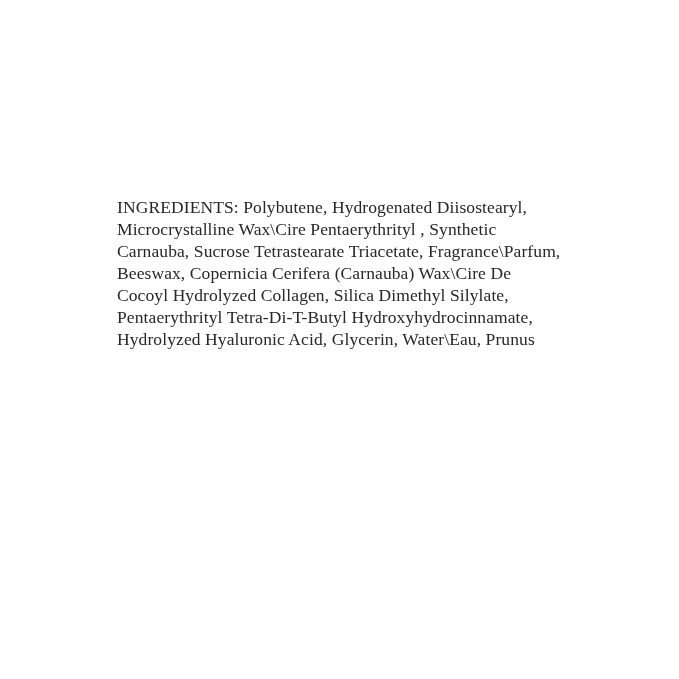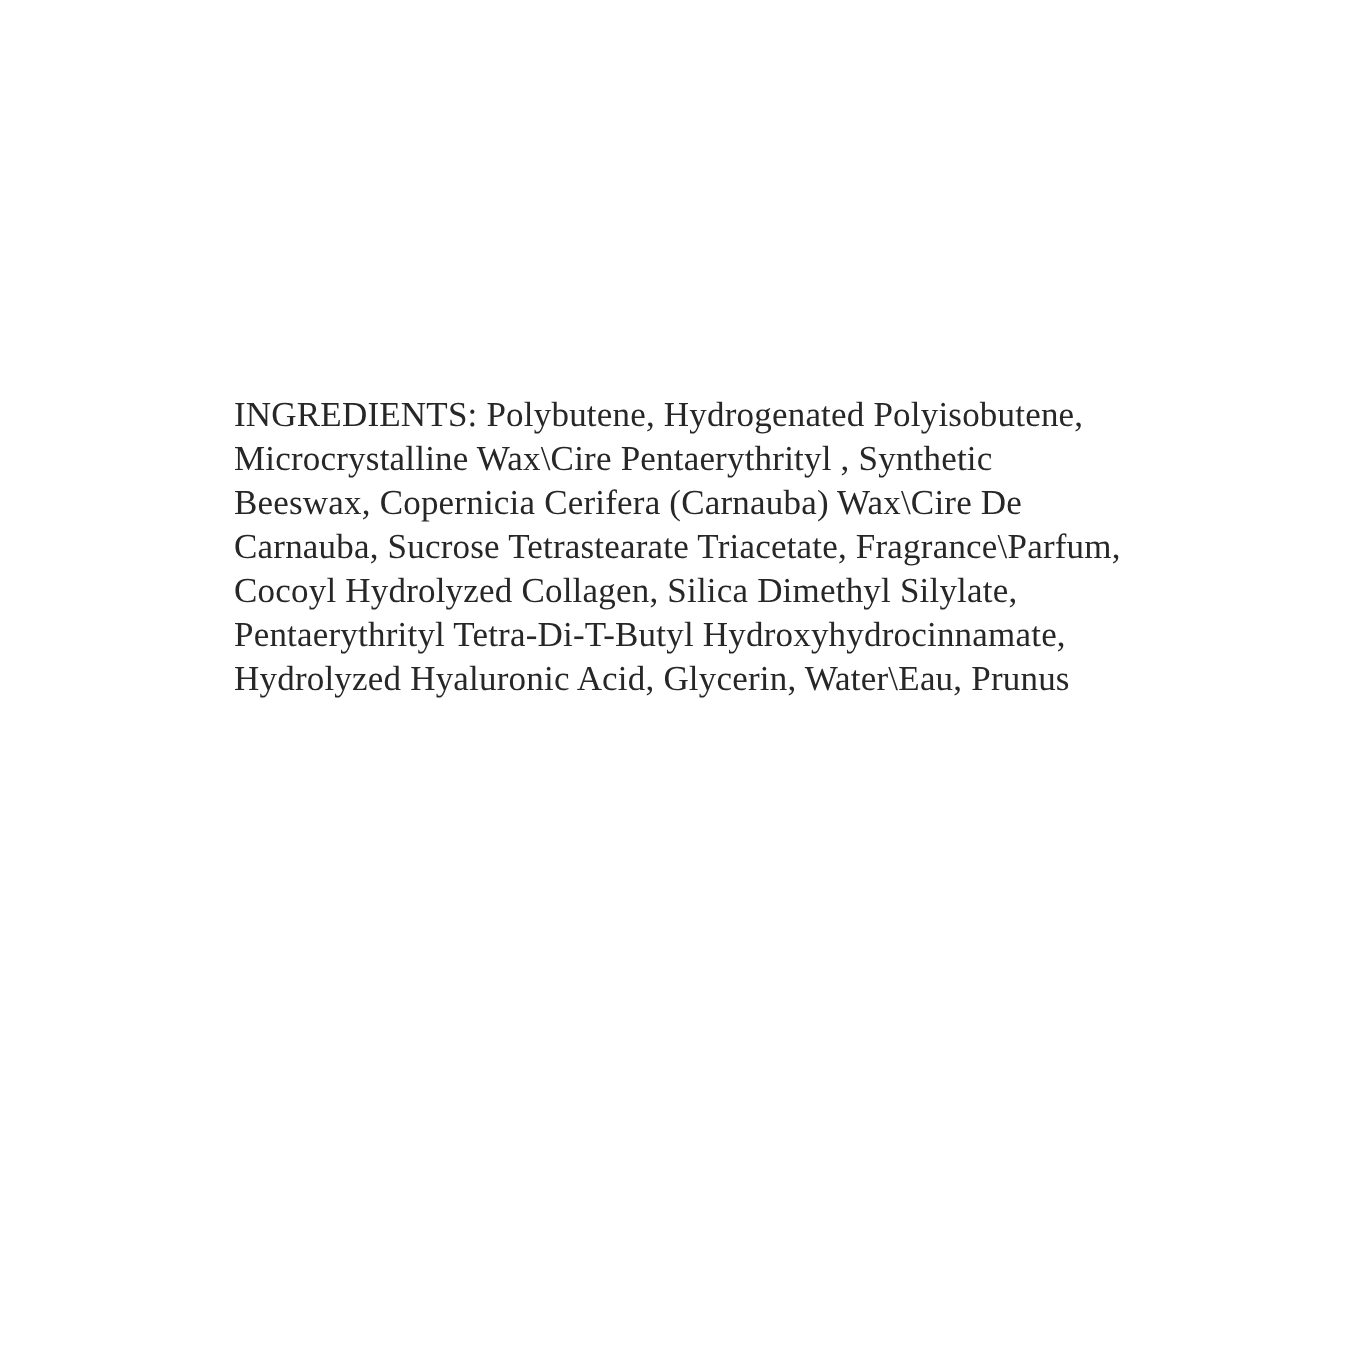--- a/index.html
+++ b/index.html
@@ -26,20 +26,20 @@
     text-align: left;
   }
   .ingredients-line {
     white-space: nowrap;
   }
 </style>
 </head>
 <body>
 
 <div class="ingredients-panel">
-    <div class="ingredients-line">INGREDIENTS: Polybutene, Hydrogenated Polyisobutene,</div>
+    <div class="ingredients-line">INGREDIENTS: Polybutene, Hydrogenated Diisostearyl,</div>
     <div class="ingredients-line">Microcrystalline Wax\Cire Pentaerythrityl , Synthetic</div>
+    <div class="ingredients-line">Carnauba, Sucrose Tetrastearate Triacetate, Fragrance\Parfum,</div>
     <div class="ingredients-line">Beeswax, Copernicia Cerifera (Carnauba) Wax\Cire De</div>
-    <div class="ingredients-line">Carnauba, Sucrose Tetrastearate Triacetate, Fragrance\Parfum,</div>
     <div class="ingredients-line">Cocoyl Hydrolyzed Collagen, Silica Dimethyl Silylate,</div>
     <div class="ingredients-line">Pentaerythrityl Tetra-Di-T-Butyl Hydroxyhydrocinnamate,</div>
     <div class="ingredients-line">Hydrolyzed Hyaluronic Acid, Glycerin, Water\Eau, Prunus</div>
   </div>
 
 </body></html>

